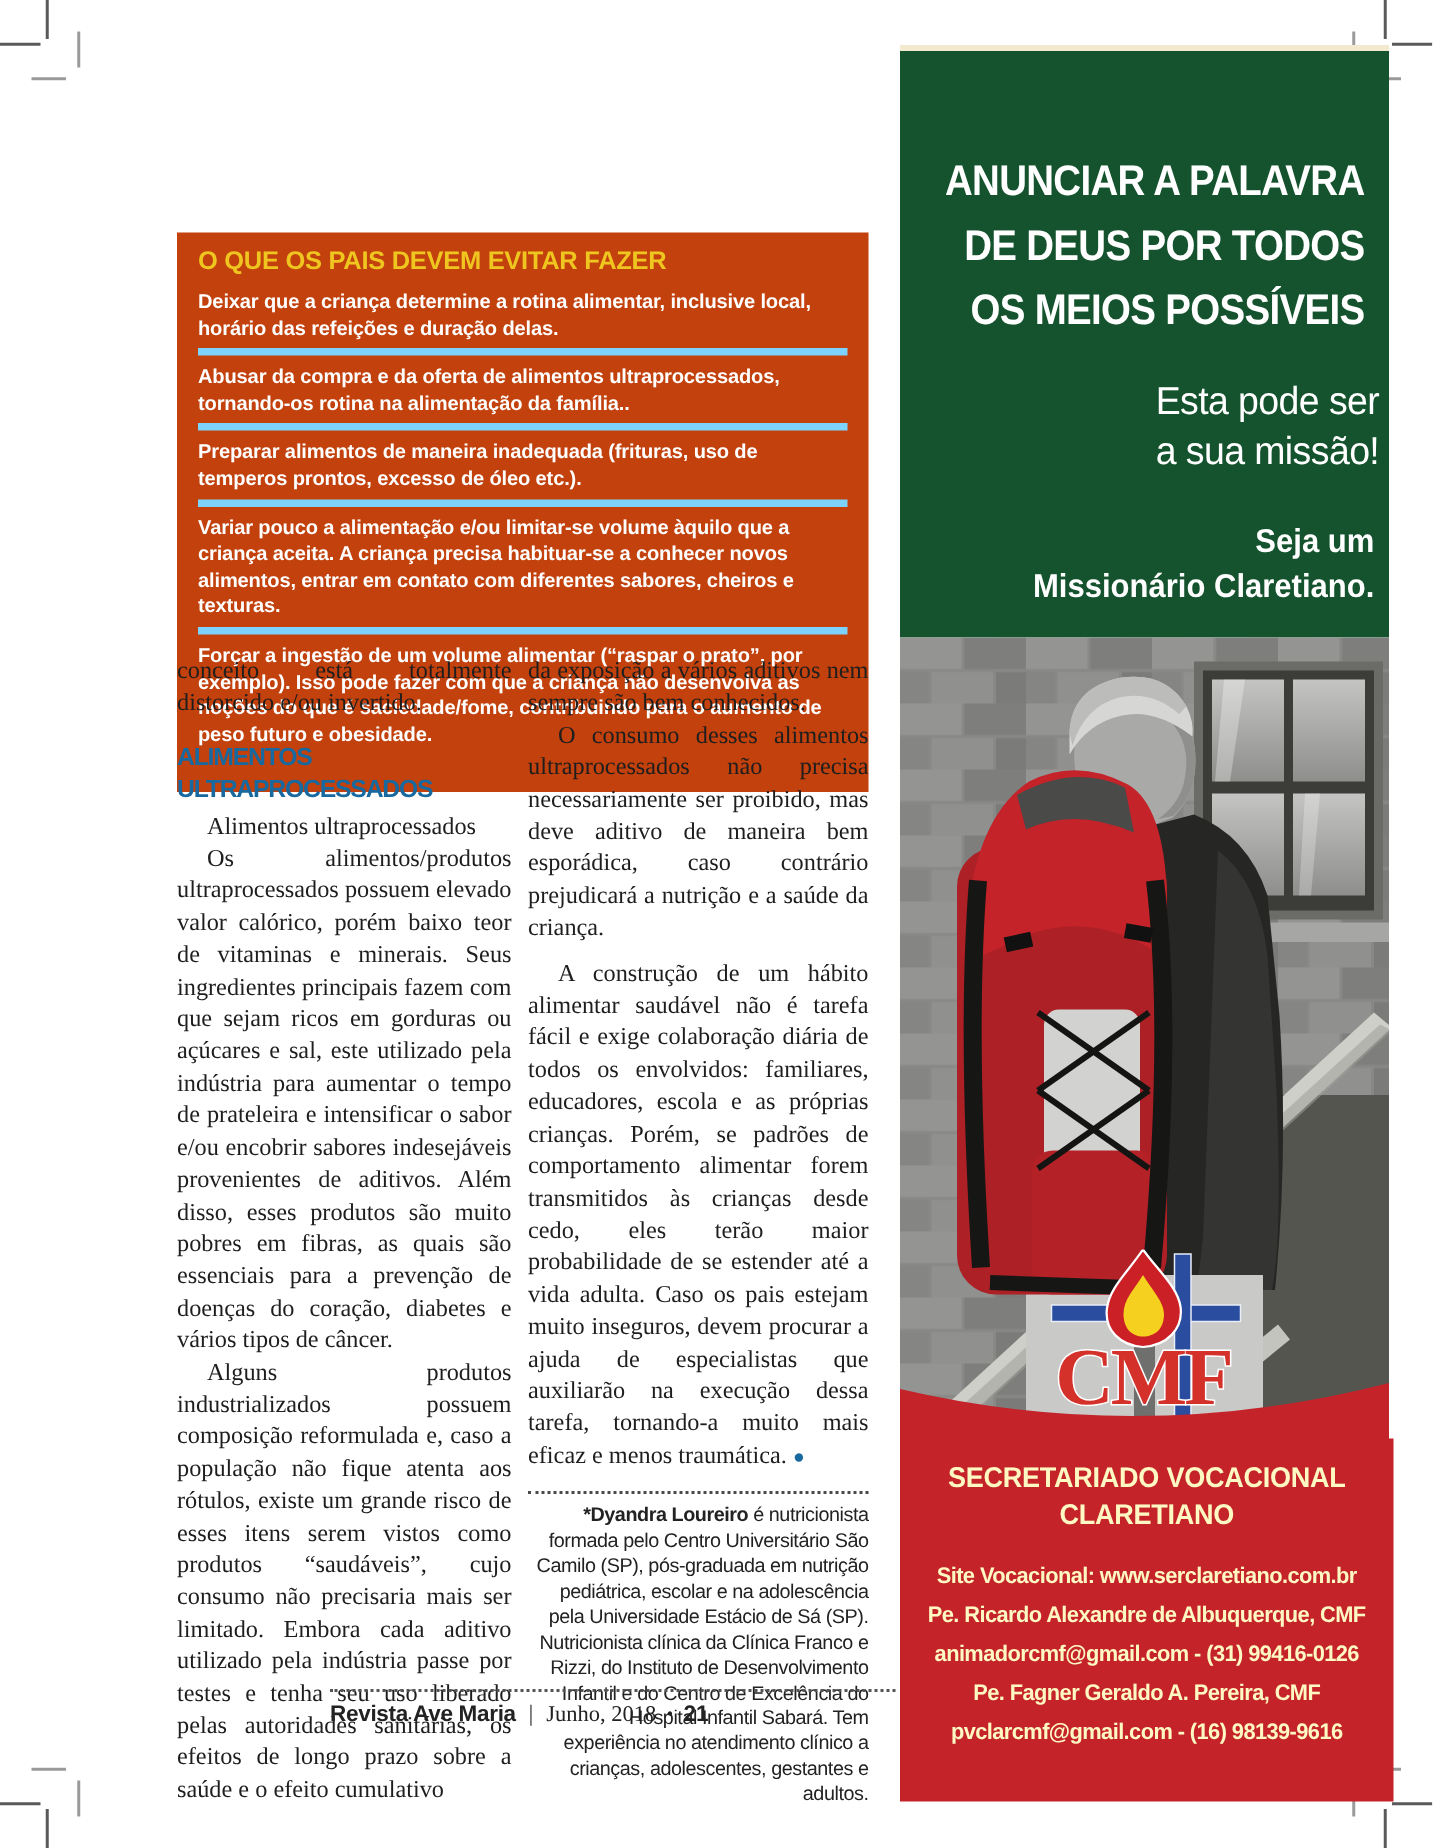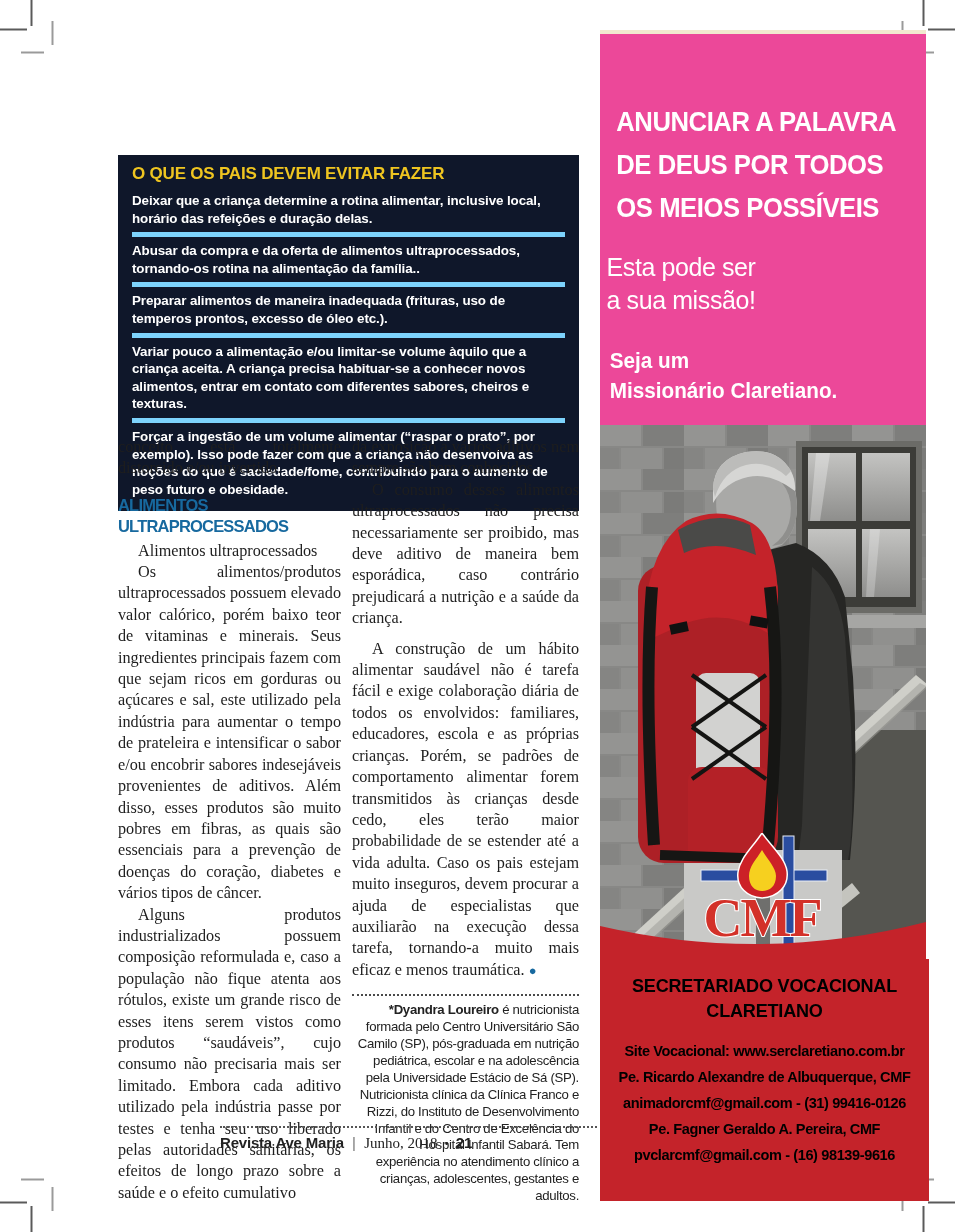--- a/index.html
+++ b/index.html
@@ -2,21 +2,21 @@
 <html lang="pt"><head>
 <meta charset="utf-8">
 <style>
   html,body{margin:0;padding:0;}
   body{width:955px;height:1232px;background:#ffffff;font-family:"Liberation Sans",sans-serif;}
   .page{position:relative;width:955px;height:1232px;background:#fff;overflow:hidden;}
   .cropmarks{position:absolute;left:0;top:0;width:955px;height:1232px;pointer-events:none;}
 
   
   .infobox{position:absolute;left:118px;top:155px;width:461px;box-sizing:border-box;
-    background:#0f172a;padding:9px 14px 8px 14px;}
+    background:#c2410c;padding:9px 14px 25px 14px;}
   .infobox h2{margin:0 0 3px 0;font-size:17px;font-weight:bold;color:#efc520;letter-spacing:-0.2px;}
   .ib-item{color:#fff;font-weight:bold;font-size:13.4px;line-height:17.6px;padding:5px 0;letter-spacing:-0.1px;}
   .ib-item + .ib-item{border-top:5px solid #7dd3fc;}
 
   
   .col{position:absolute;top:437px;font-family:"Liberation Serif",serif;font-size:16.2px;
     line-height:21.4px;color:#1e1e1e;text-align:justify;}
   .col-left{left:118px;width:223px;}
   .col-right{left:352px;width:227px;}
   .col p{margin:0;}
@@ -34,36 +34,36 @@
   .footer-rule{position:absolute;left:220px;top:1126px;width:377px;border-top:2px dotted #555;}
   .footer{position:absolute;left:220px;top:1134px;width:377px;text-align:left;font-size:15px;color:#222;}
   .f-brand{font-weight:bold;letter-spacing:-0.2px;}
   .f-sep{color:#777;padding:0 4px;font-weight:normal;}
   .f-issue{font-family:"Liberation Serif",serif;}
   .f-dot{padding:0 3px;font-size:11px;vertical-align:1px;}
   .f-page{font-weight:bold;}
 
   
   .ad{position:absolute;left:600px;top:30px;width:326px;height:1172px;}
-  .ad-top{position:absolute;left:0;top:0;width:326px;height:395px;background:#ec4899;
-    border-top:4px solid #f2e9cf;box-sizing:border-box;text-align:left;color:#fff;}
+  .ad-top{position:absolute;left:0;top:0;width:326px;height:395px;background:#14532d;
+    border-top:4px solid #f2e9cf;box-sizing:border-box;text-align:right;color:#fff;}
   .ad-headline{margin-top:66px;font-weight:bold;font-size:28.5px;line-height:43px;
     transform:scaleX(0.9);transform-origin:center;letter-spacing:-0.5px;}
   .ad-headline span{display:block;}
   .ad-sub1{margin-top:22px;font-size:26px;line-height:33px;letter-spacing:-0.4px;transform:scaleX(0.96);transform-origin:center;}
   .ad-sub1 span{display:block;}
   .ad-sub2{margin-top:29px;font-weight:bold;font-size:22px;line-height:30px;transform:scaleX(0.94);transform-origin:center;}
   .ad-sub2 span{display:block;}
   .ad-photo{position:absolute;left:0;top:395px;width:326px;height:525px;z-index:1;}
   .ad-photo svg{display:block;width:326px;height:525px;}
   .cmf-logo{position:absolute;left:98px;top:803px;width:132px;height:122px;z-index:2;text-align:center;}
   .ad-bottom{position:absolute;left:0;top:870px;width:326px;height:302px;z-index:3;}
   .ad-bottom .curve{display:block;width:326px;height:60px;}
   .ad-bottom-body{background:#c4232a;width:329px;height:242px;margin-top:-1px;
-    text-align:center;color:#000000;}
+    text-align:center;color:#fef9c3;}
   .ad-bottom-title{padding-top:14px;font-weight:bold;font-size:19px;line-height:25px;
     transform:scaleX(0.95);transform-origin:center;letter-spacing:-0.2px;}
   .ad-bottom-title span{display:block;}
   .ad-contacts{margin-top:15px;font-weight:bold;font-size:15px;line-height:26px;
     letter-spacing:-0.4px;transform:scaleX(0.97);transform-origin:center;}
 </style>
 </head>
 <body>
 
 <div class="page">

